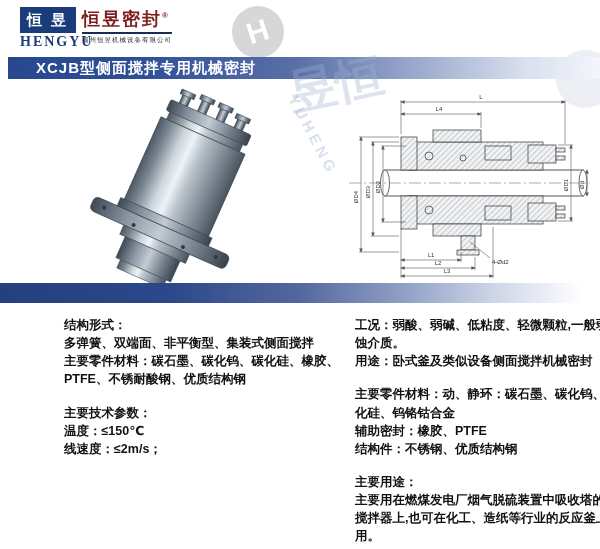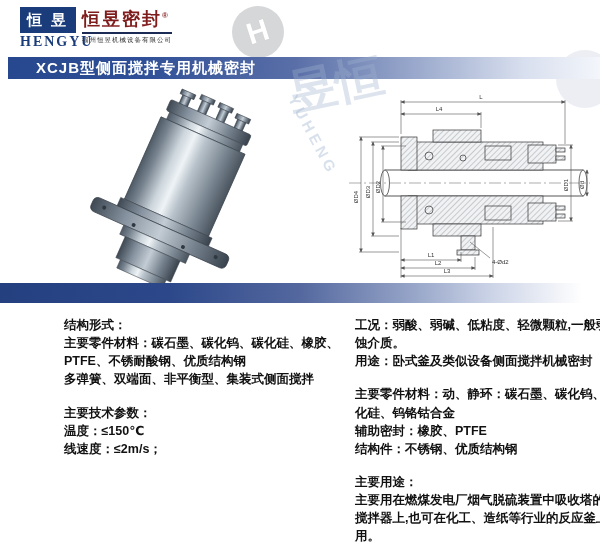--- a/index.html
+++ b/index.html
@@ -235,22 +235,22 @@
       <text x="105" y="183" text-anchor="middle">L2</text>
       <text x="114" y="191" text-anchor="middle">L3</text>
       <text x="159" y="182">4-Ød2</text>
     </g>
   </svg>
 
   <div class="divider"></div>
 
   <div class="col col-left">
     <p>结构形式：</p>
+    <p>多弹簧、双端面、非平衡型、集装式侧面搅拌</p>
     <p>主要零件材料：碳石墨、碳化钨、碳化硅、橡胶、PTFE、不锈耐酸钢、优质结构钢</p>
-    <p>多弹簧、双端面、非平衡型、集装式侧面搅拌</p>
     <div class="gap"></div>
     <p>主要技术参数：</p>
     <p>温度：≤150℃</p>
     <p>线速度：≤2m/s；</p>
   </div>
 
   <div class="col col-right">
     <p>工况：弱酸、弱碱、低粘度、轻微颗粒,一般弱腐蚀介质。</p>
     <p>用途：卧式釜及类似设备侧面搅拌机械密封</p>
     <div class="gap"></div>

